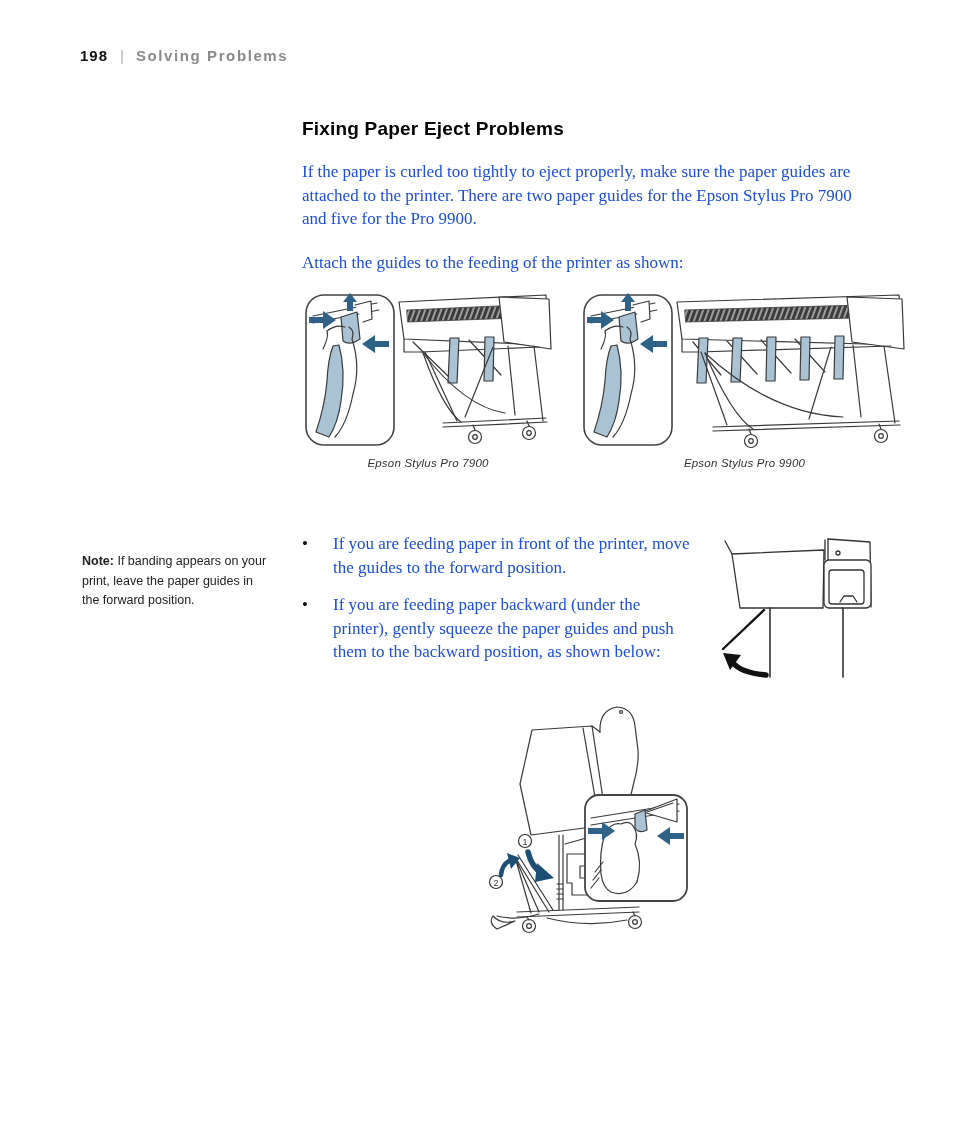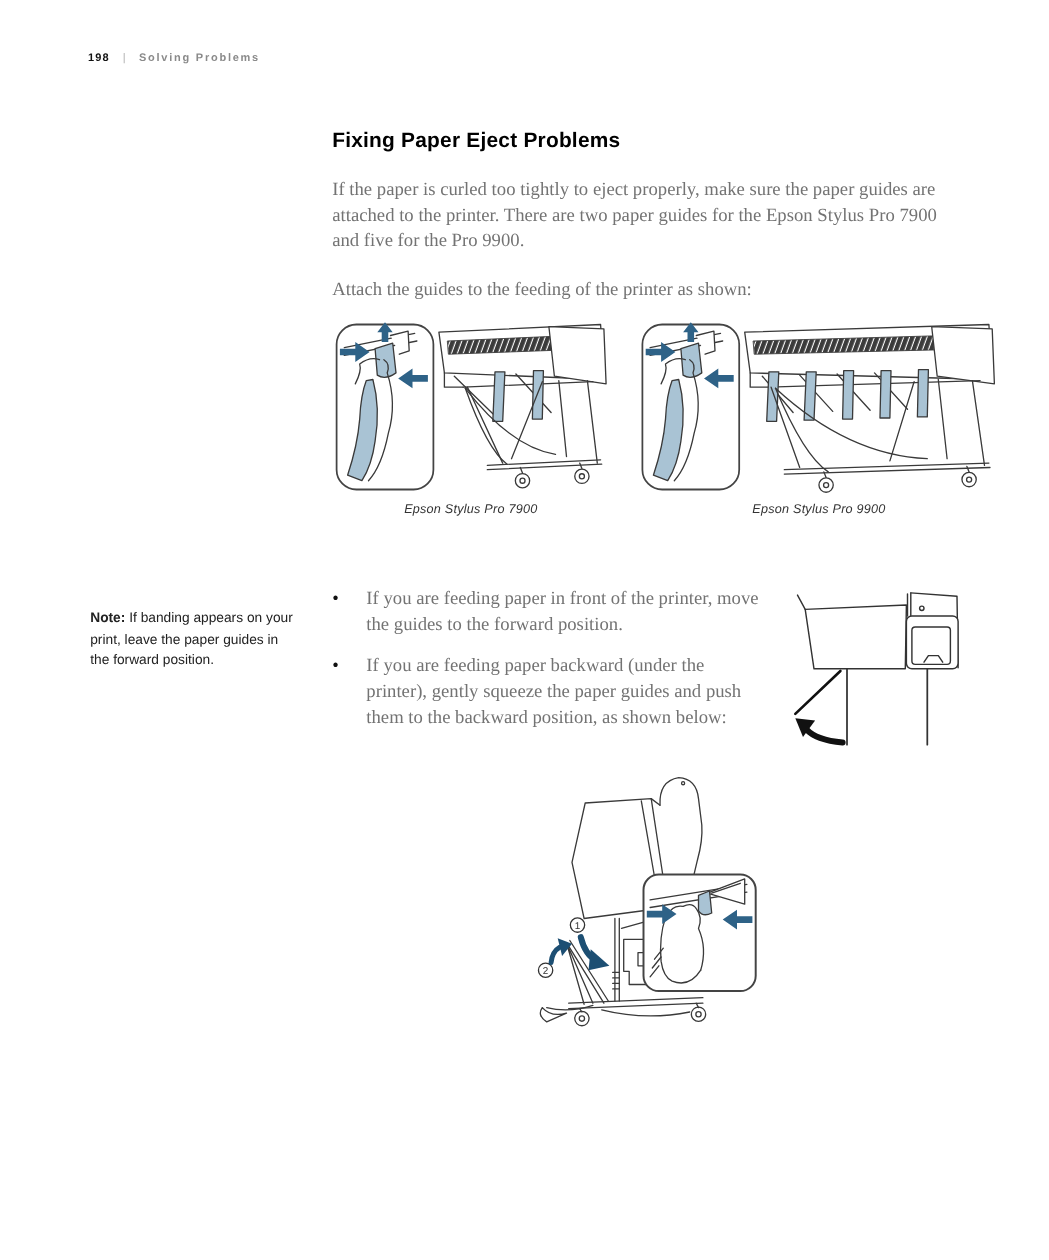--- a/index.html
+++ b/index.html
@@ -5,29 +5,29 @@
   * { margin:0; padding:0; box-sizing:border-box; }
   html,body { background:#fff; }
   .page {
     position:relative; width:954px; height:1145px; background:#fff;
     font-family:"Liberation Serif", serif; color:#111; overflow:hidden;
   }
   .abs { position:absolute; }
 
   
   .running-header { left:80px; top:47px; display:flex; align-items:baseline; gap:12px;
-    font-family:"Liberation Sans", sans-serif; font-size:10px; font-weight:bold; }
+    font-family:"Liberation Sans", sans-serif; font-size:15px; font-weight:bold; }
   .page-number { color:#111; letter-spacing:1px; }
   .header-divider { color:#b0b0b0; font-weight:normal; }
   .header-section { color:#8a8a8a; letter-spacing:1.6px; }
 
   
   .section-title { left:302px; top:118px; font-family:"Liberation Sans", sans-serif;
     font-size:19px; font-weight:bold; color:#000; letter-spacing:0.2px;text-align:right; }
-  .body-text { font-size:17px; line-height:23.5px; color:#737373; }
+  .body-text { font-size:17px; line-height:23.5px; color:#1d4ed8; }
   .intro { left:302px; top:160px; width:578px; }
   .attach-line { left:302px; top:251px; width:578px; }
   .do-one-line { left:302px; top:499px; width:400px; }
 
   
   .figure { display:flex; flex-direction:column; align-items:center;font-style:italic; }
   .fig-7900 { left:303px; top:289px; width:250px; }
   .fig-9900 { left:581px; top:289px; width:327px; }
   .figure figcaption { margin-top:6px; font-family:"Liberation Sans", sans-serif;
     font-size:11.5px; color:#333; letter-spacing:0.2px; }

